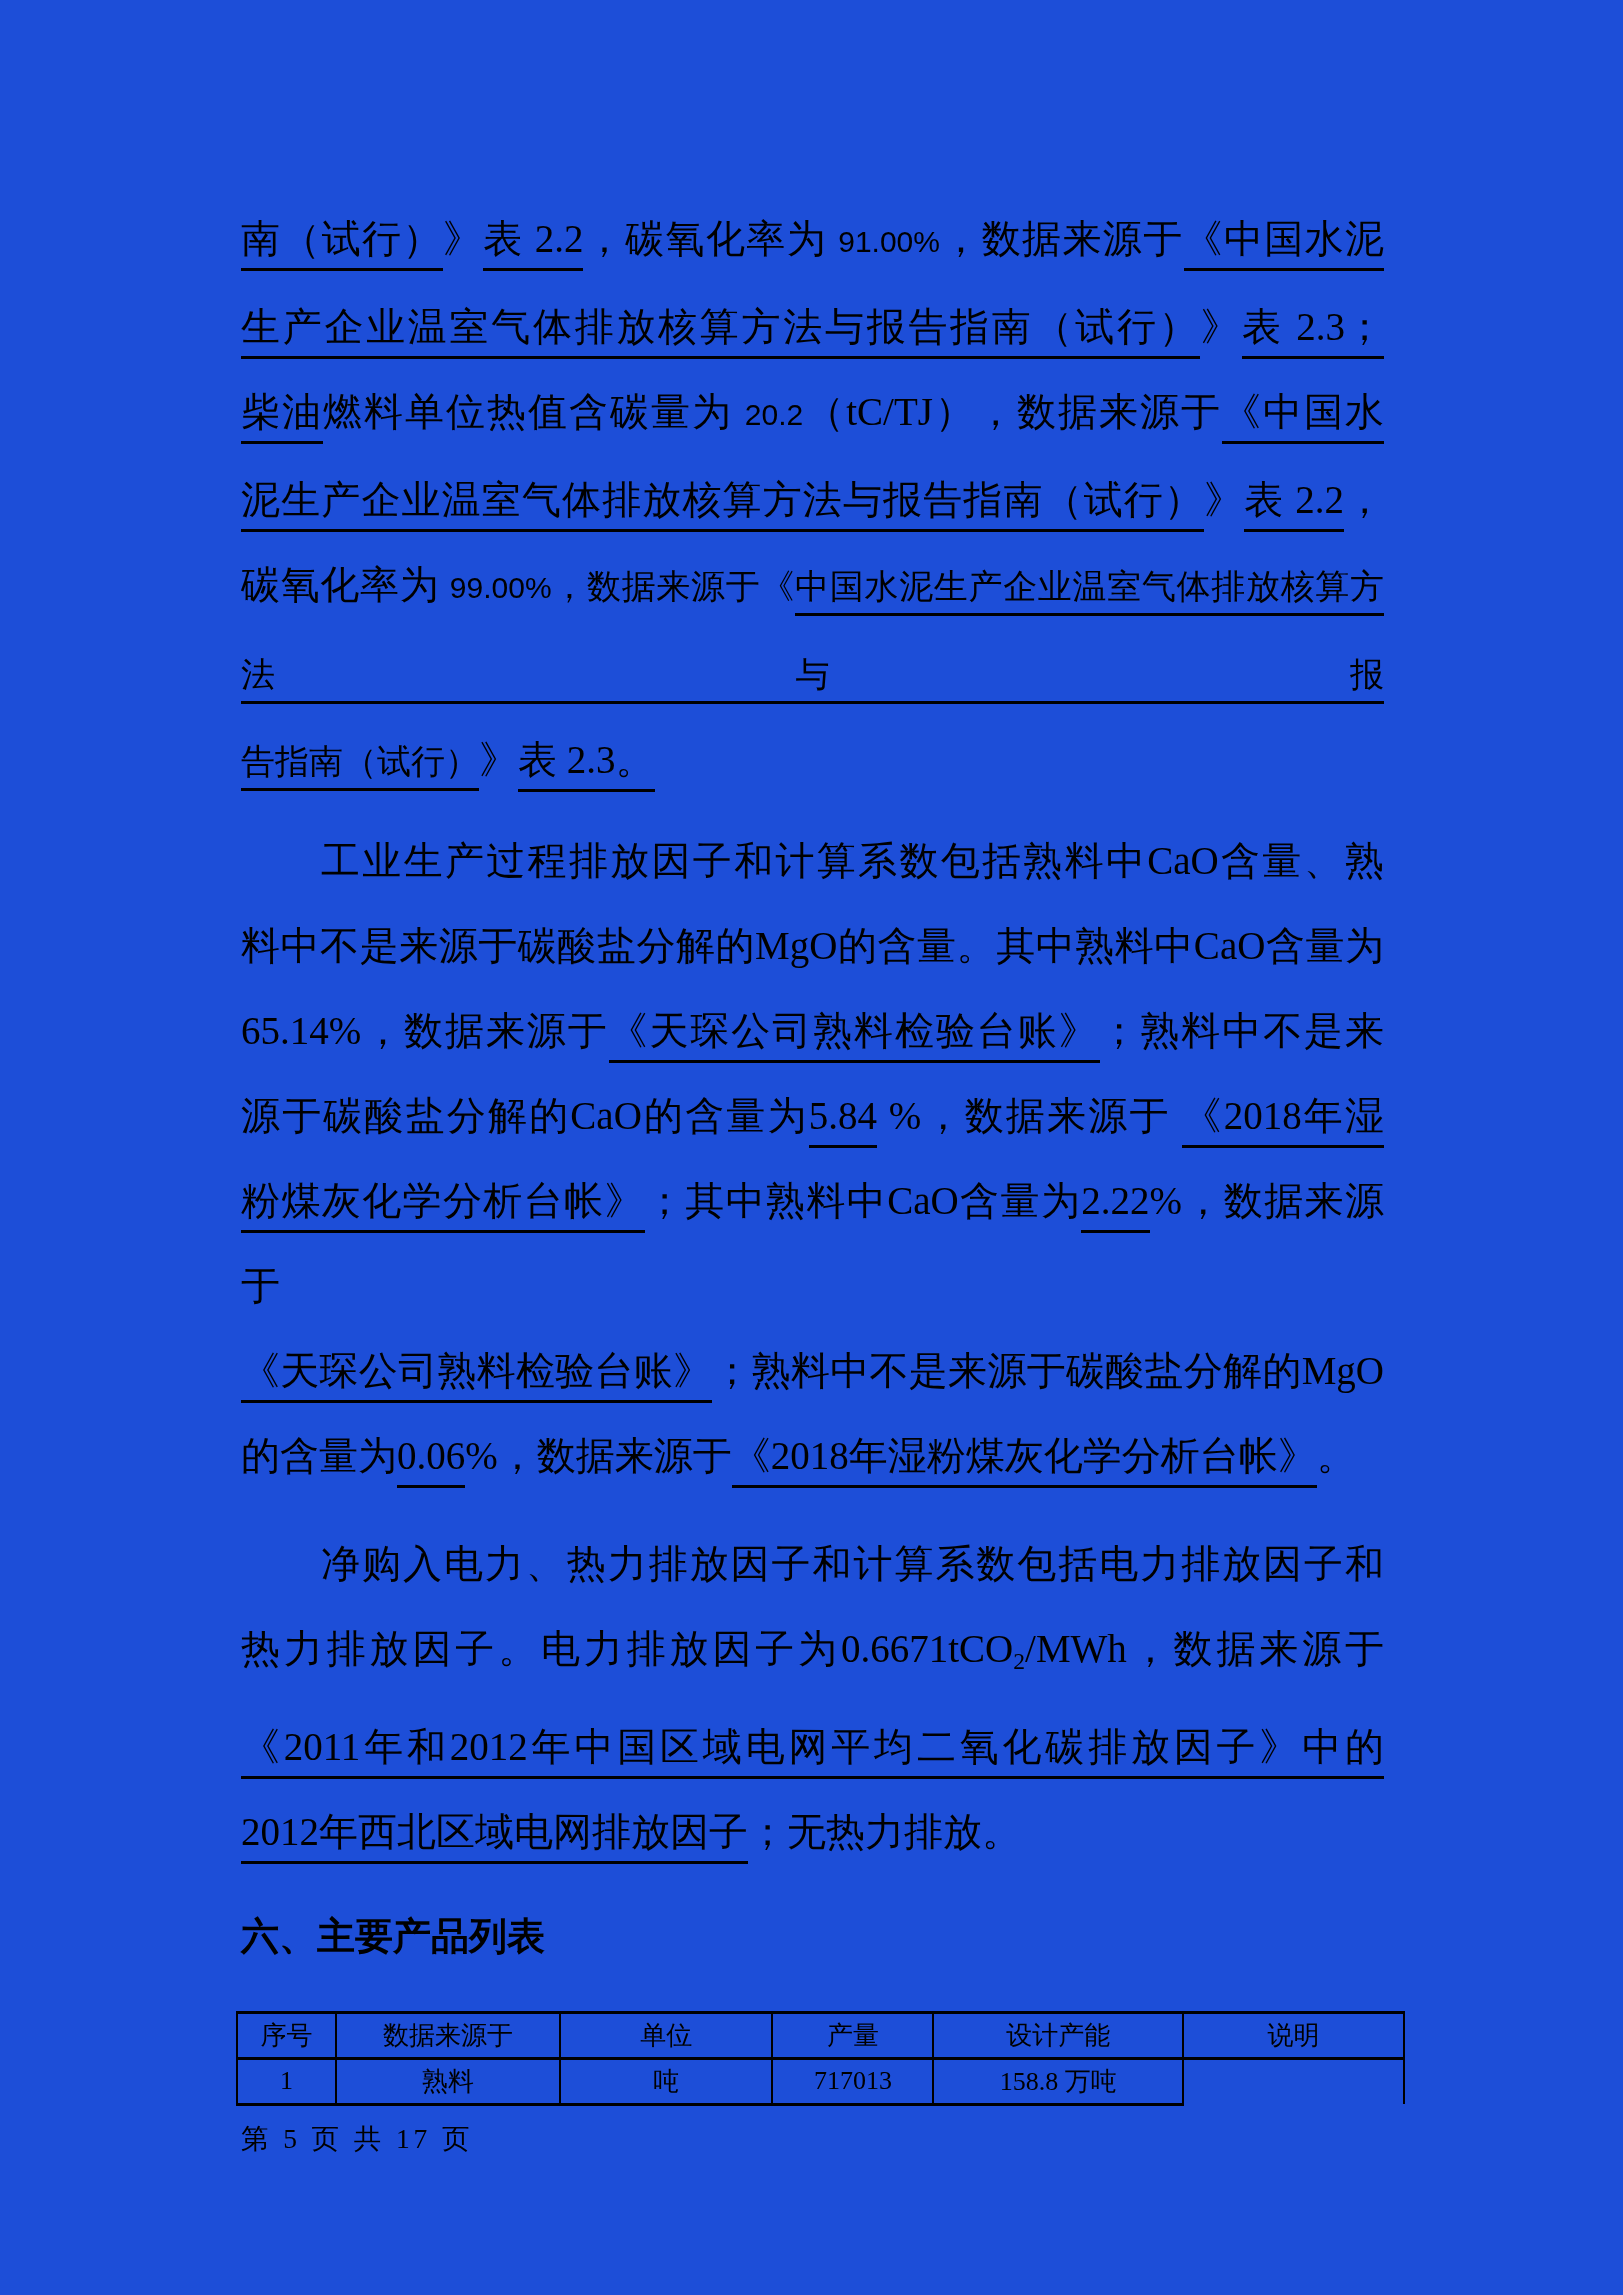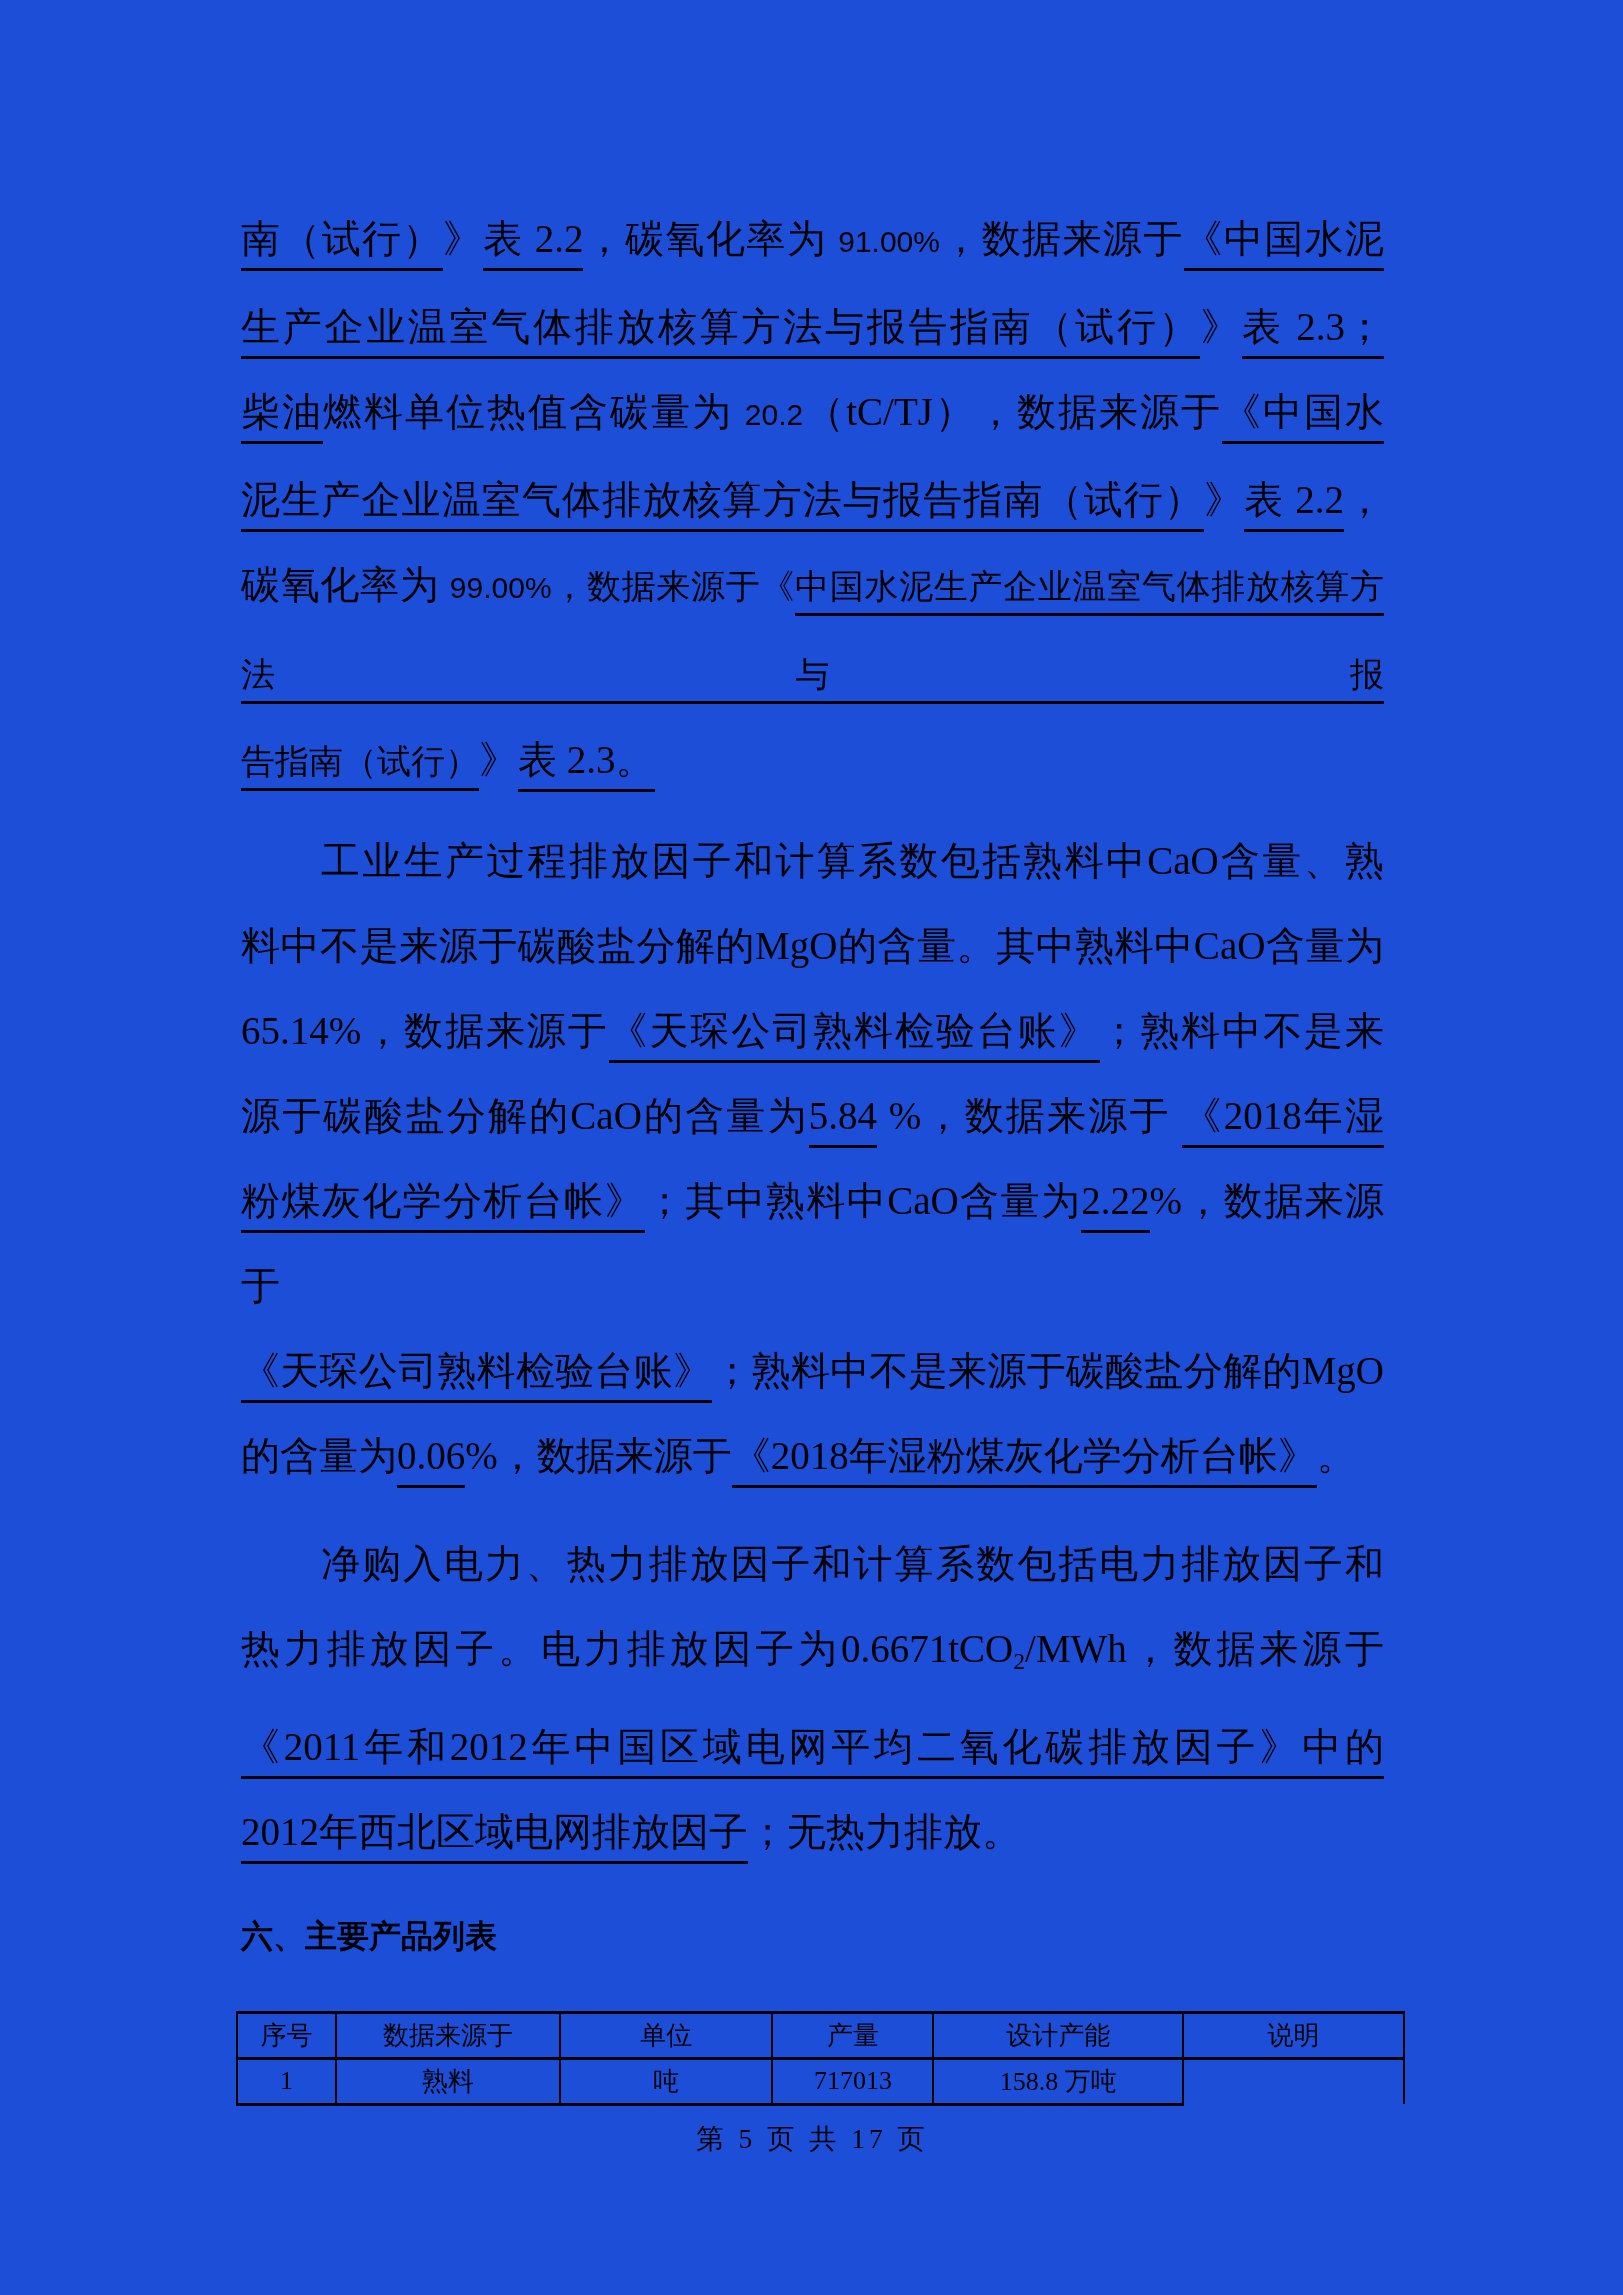--- a/index.html
+++ b/index.html
@@ -38,21 +38,21 @@
   
   .alt {
     font-family: Liberation Sans, sans-serif;
     font-size: 34px;
   }
   .sub { font-size: 23.6px; vertical-align: -6.5px; }
 
   .heading {
     font-family: "Liberation Sans", "DejaVu Sans", sans-serif;
     font-weight: bold;
-    font-size: 32px;
+    font-size: 38px;
     line-height: 46px;
     margin: 39px 0 0 0;
   }
 
   table.products {
     border-collapse: collapse;
     table-layout: fixed;
     width: 1169px;
     margin-left: -5.2px;
     margin-top: 52px;
@@ -71,21 +71,20 @@
   table.products tbody td { border-bottom: 3.9px solid #000; }
   table.products tbody td.no-bb { border-bottom: none; }
   col.c-no   { width: 8.5%; }
   col.c-name { width: 19.2%; }
   col.c-unit { width: 18.2%; }
   col.c-out  { width: 13.8%; }
   col.c-cap  { width: 21.4%; }
   col.c-note { width: 18.9%; }
 
   .footer {
-    text-align: center;
     font-size: 27.5px;
     line-height: 34px;
     margin-top: 15.7px;
     letter-spacing: 3.9px;
     font-family: Liberation Serif, serif;
   }
 </style>
 </head>
 <body>
 

